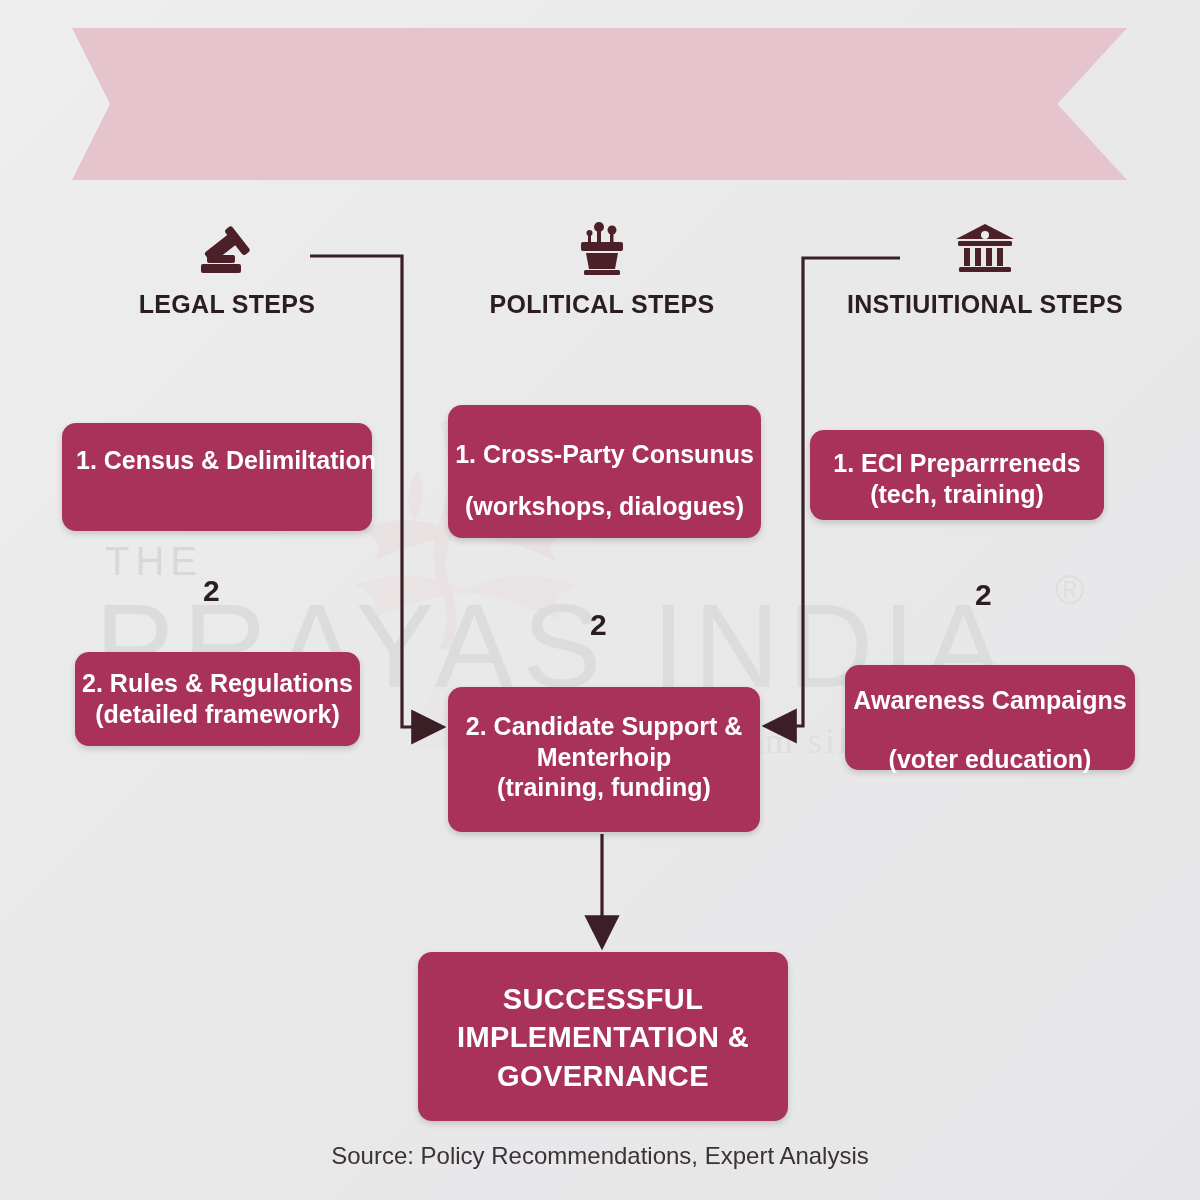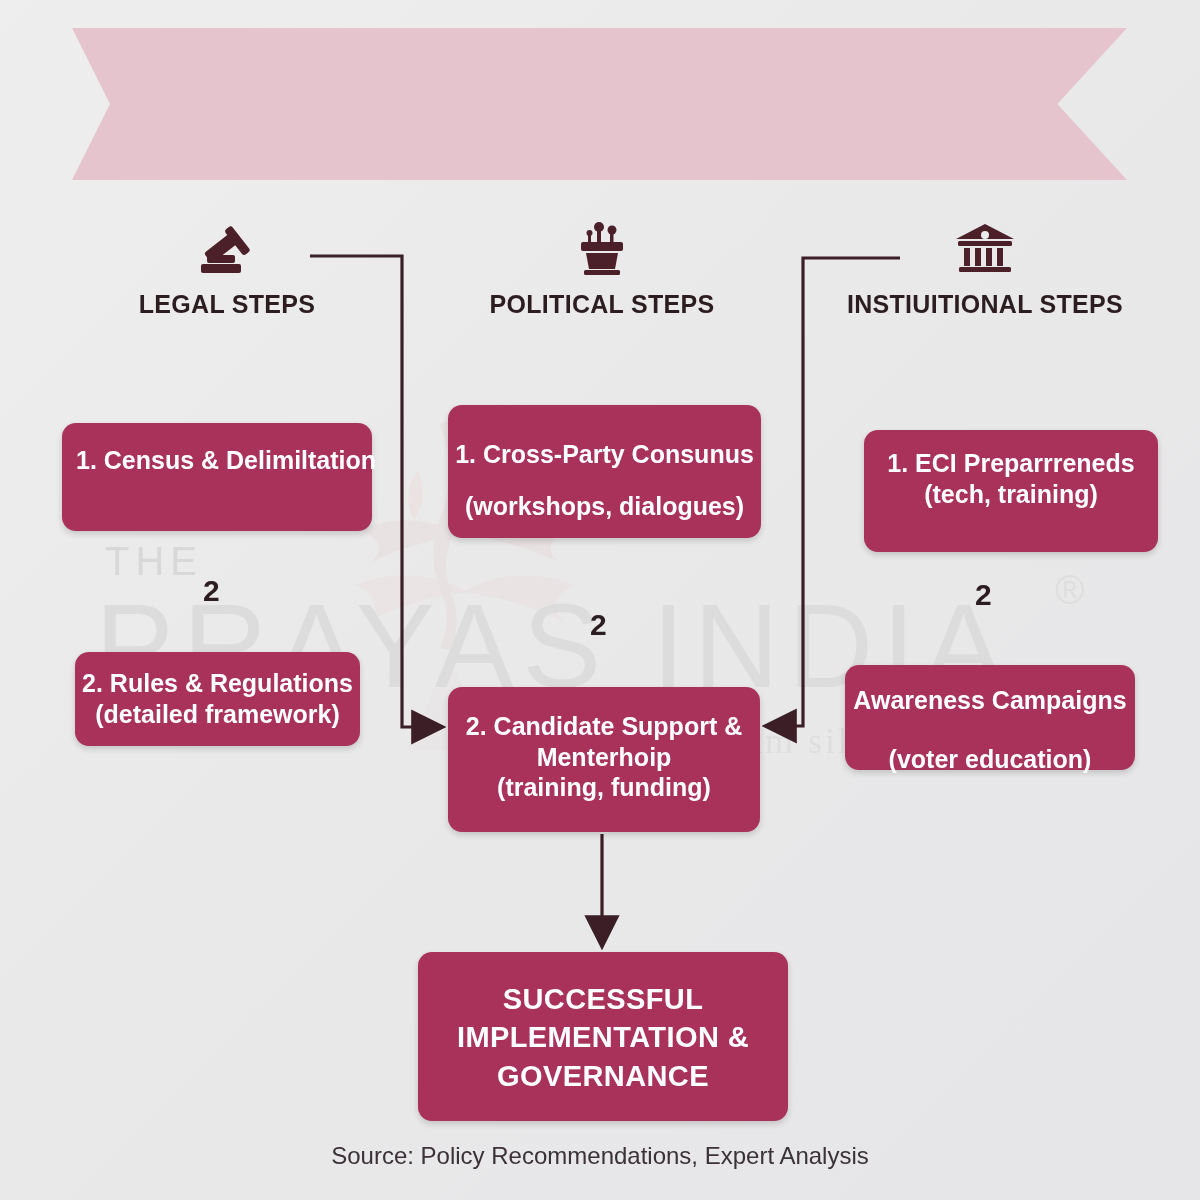--- a/index.html
+++ b/index.html
@@ -173,21 +173,21 @@
     font-family: "Liberation Sans", sans-serif;
   }
   .box.align-left { align-items: flex-start; }
   .box.align-left .line { text-align: left; }
 
   #box-census   { left: 62px;  top: 423px; width: 310px; height: 108px; padding: 22px 0 0 14px; }
   #box-rules    { left: 75px;  top: 652px; width: 285px; height: 94px;  padding: 16px 14px 0 14px; }
   #box-consensus{ left: 448px; top: 405px; width: 313px; height: 133px; padding: 17px 12px 0 12px; justify-content: center; }
   #box-consensus .line { line-height: 2.1; }
   #box-candidate{ left: 448px; top: 687px; width: 312px; height: 145px; padding: 24px 10px 0 10px; }
-  #box-eci      { left: 864px; top: 430px; width: 294px; height: 122px; padding: 18px 10px 0 10px; }
+  #box-eci      { left: 810px; top: 430px; width: 294px; height: 90px; padding: 18px 10px 0 10px; }
   #box-awareness{ left: 845px; top: 665px; width: 290px; height: 105px; padding: 20px 10px 0 10px; gap: 28px; }
   #box-final    { left: 418px; top: 952px; width: 370px; height: 169px; padding: 28px 14px 0 14px; }
   #box-final .line { font-size: 29px; line-height: 1.32; letter-spacing: 0.4px; }
 
   
   .marker {
     position: absolute;
     font-size: 30px;
     font-weight: bold;
     color: #2c1d20;

